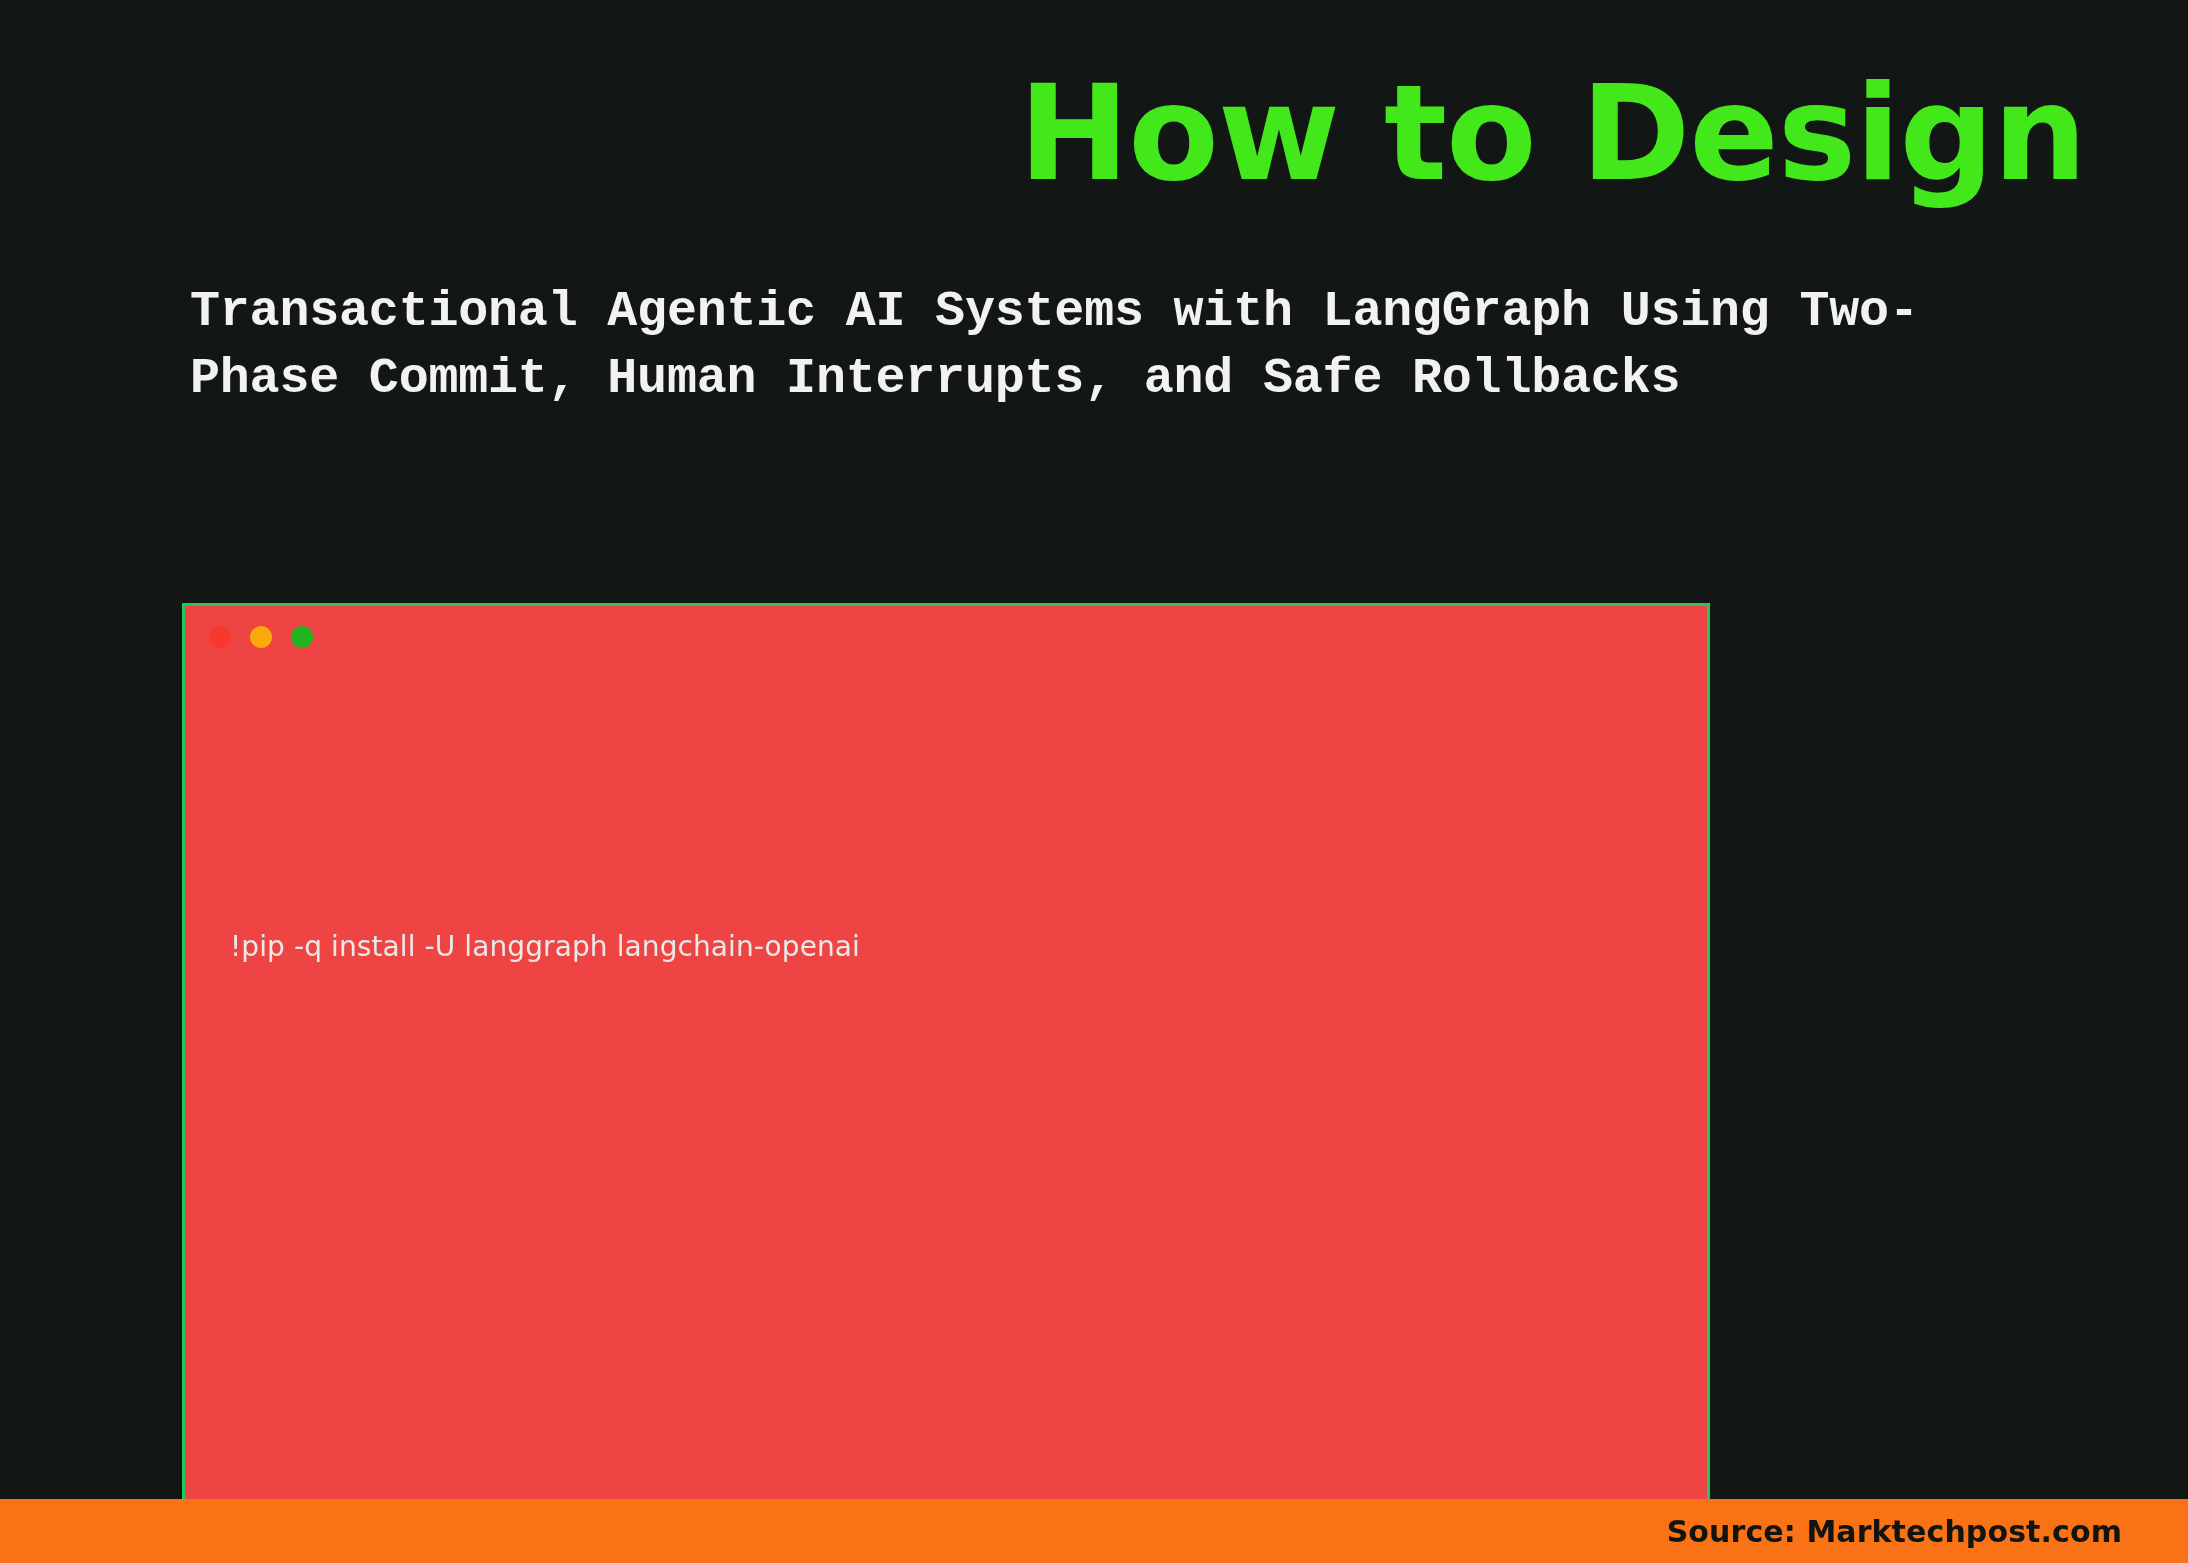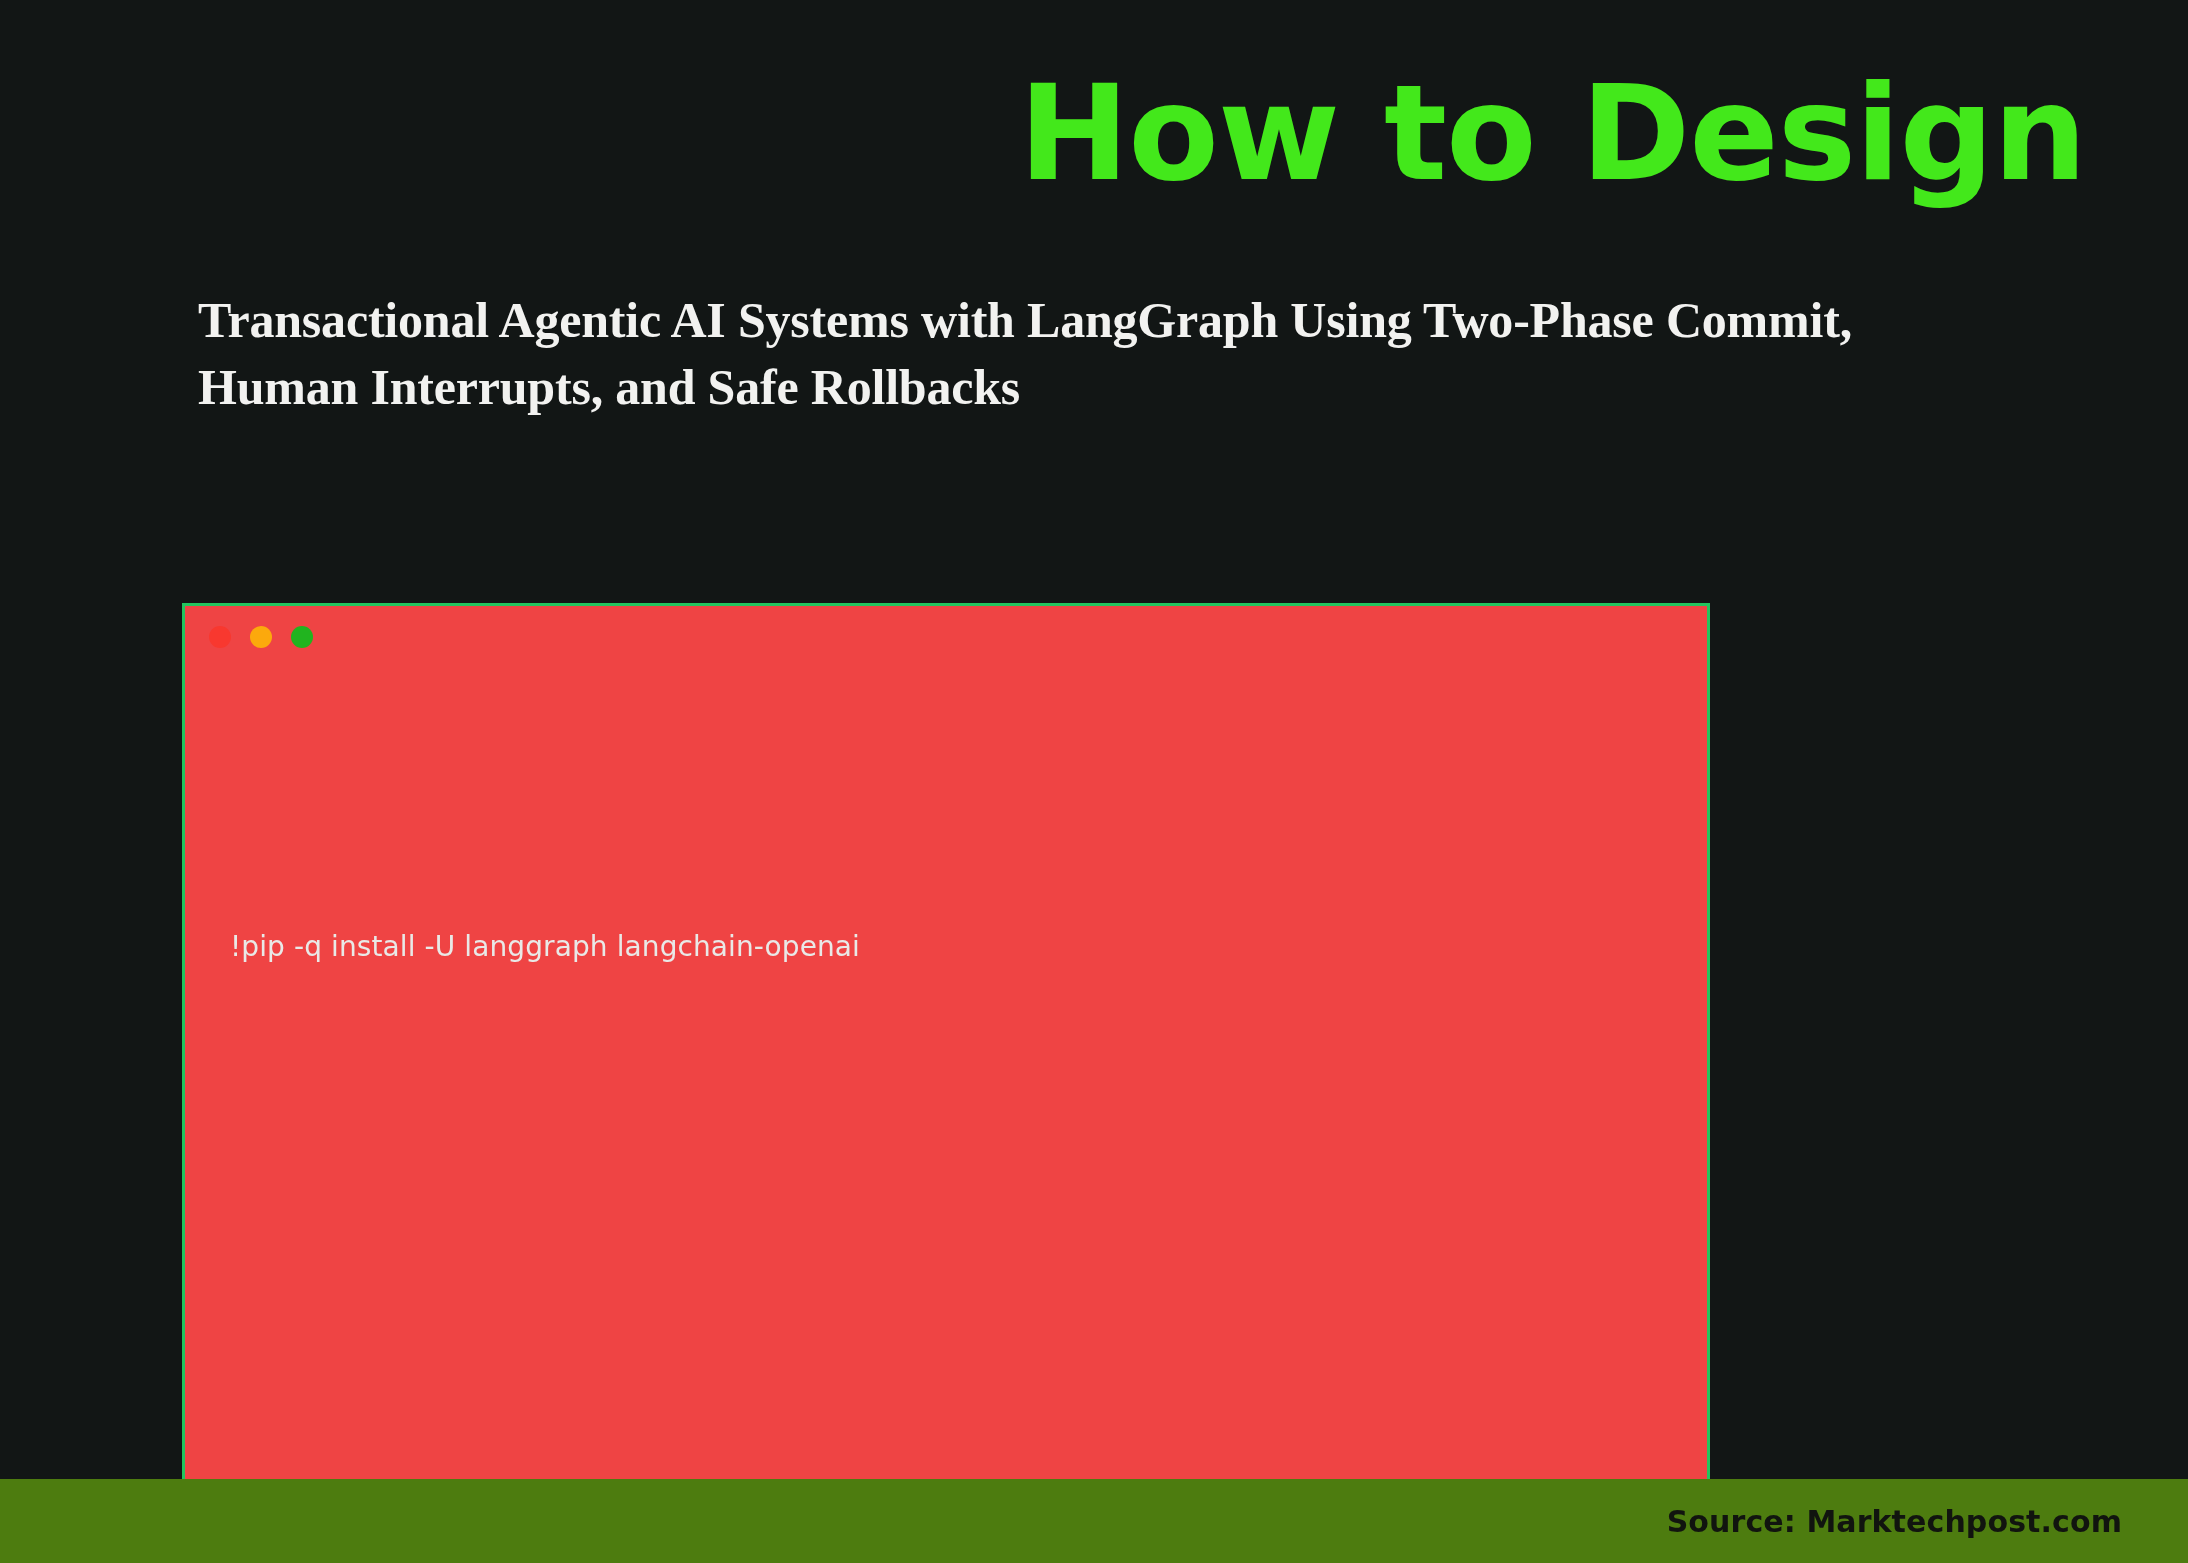--- a/index.html
+++ b/index.html
@@ -41,22 +41,22 @@
 
   
   .subtitle-block {
     position: absolute;
     left: 186px;
     top: 275px;
     width: 1780px;
   }
 
   .subtitle {
-    margin: 12px;
-    font-family: Liberation Serif, serif;
+    margin: 4px;
+    font-family: Liberation Mono, monospace;
     font-size: 50px;
     line-height: 1.33;
     font-weight: 700;
     color: #F2F2F0;
     letter-spacing: -0.2px;
   }
 
   
   .code-window {
     position: absolute;
@@ -105,22 +105,22 @@
   .code-group { margin: 0 0 0 0; }
   .code-line  { display: block; height: 47px; }
   .code-gap   { display: block; height: 98px; }
 
   
   .footer-bar {
     position: absolute;
     left: 0;
     bottom: 0;
     width: 2188px;
-    height: 84px;
-    background: #4d7c0f;
+    height: 64px;
+    background: #f97316;
   }
 
   .footer-text {
     position: absolute;
     right: 66px;
     top: 50%;
     transform: translateY(-50%);
     font-family: "DejaVu Sans", "Liberation Sans", sans-serif;
     font-size: 30px;
     font-weight: 700;

